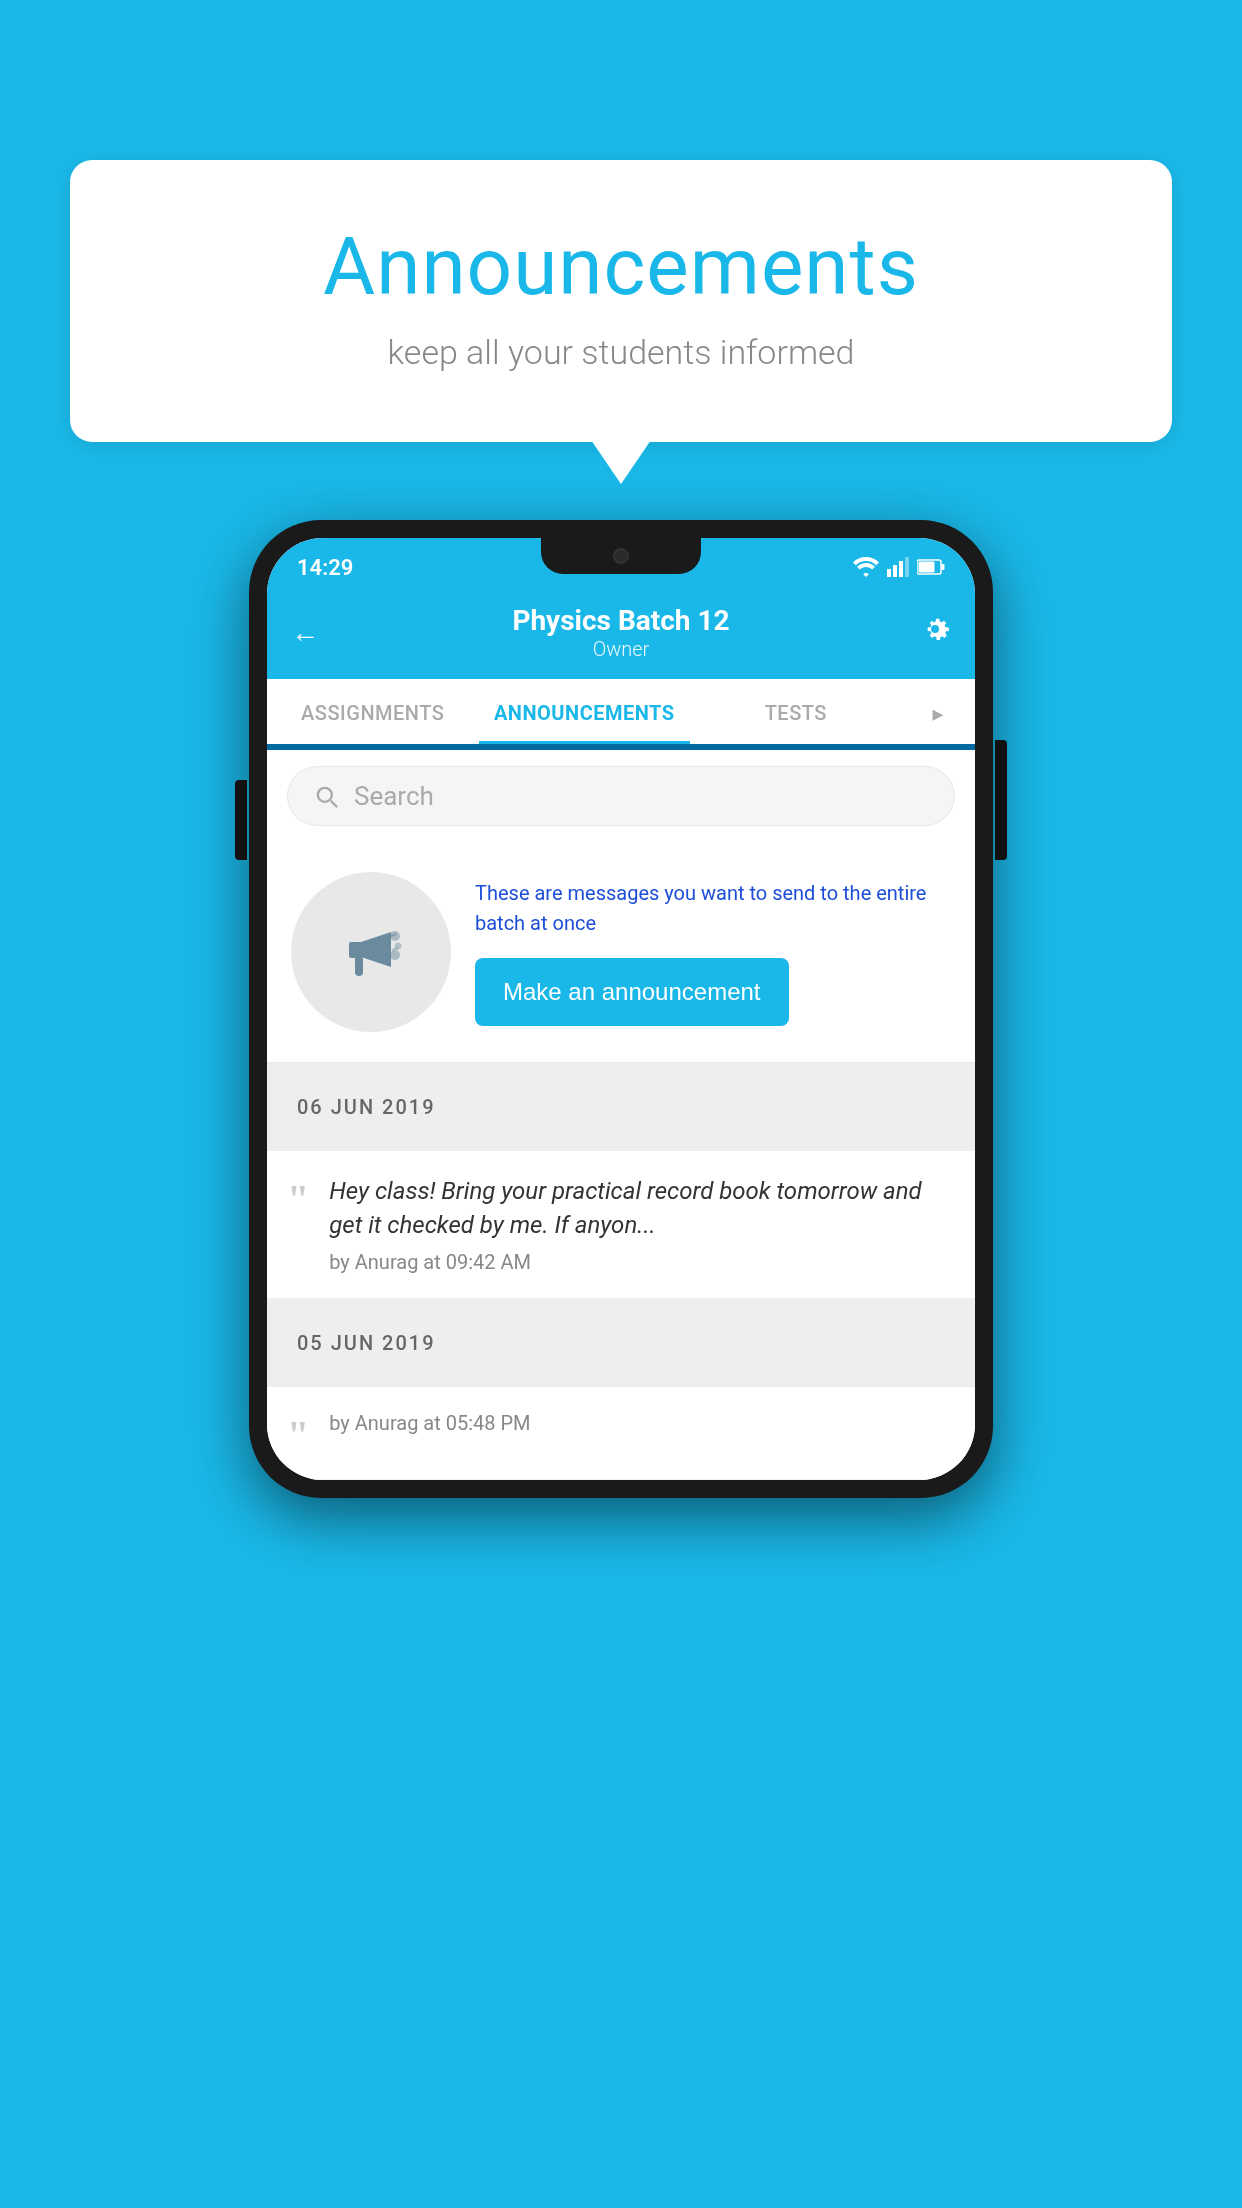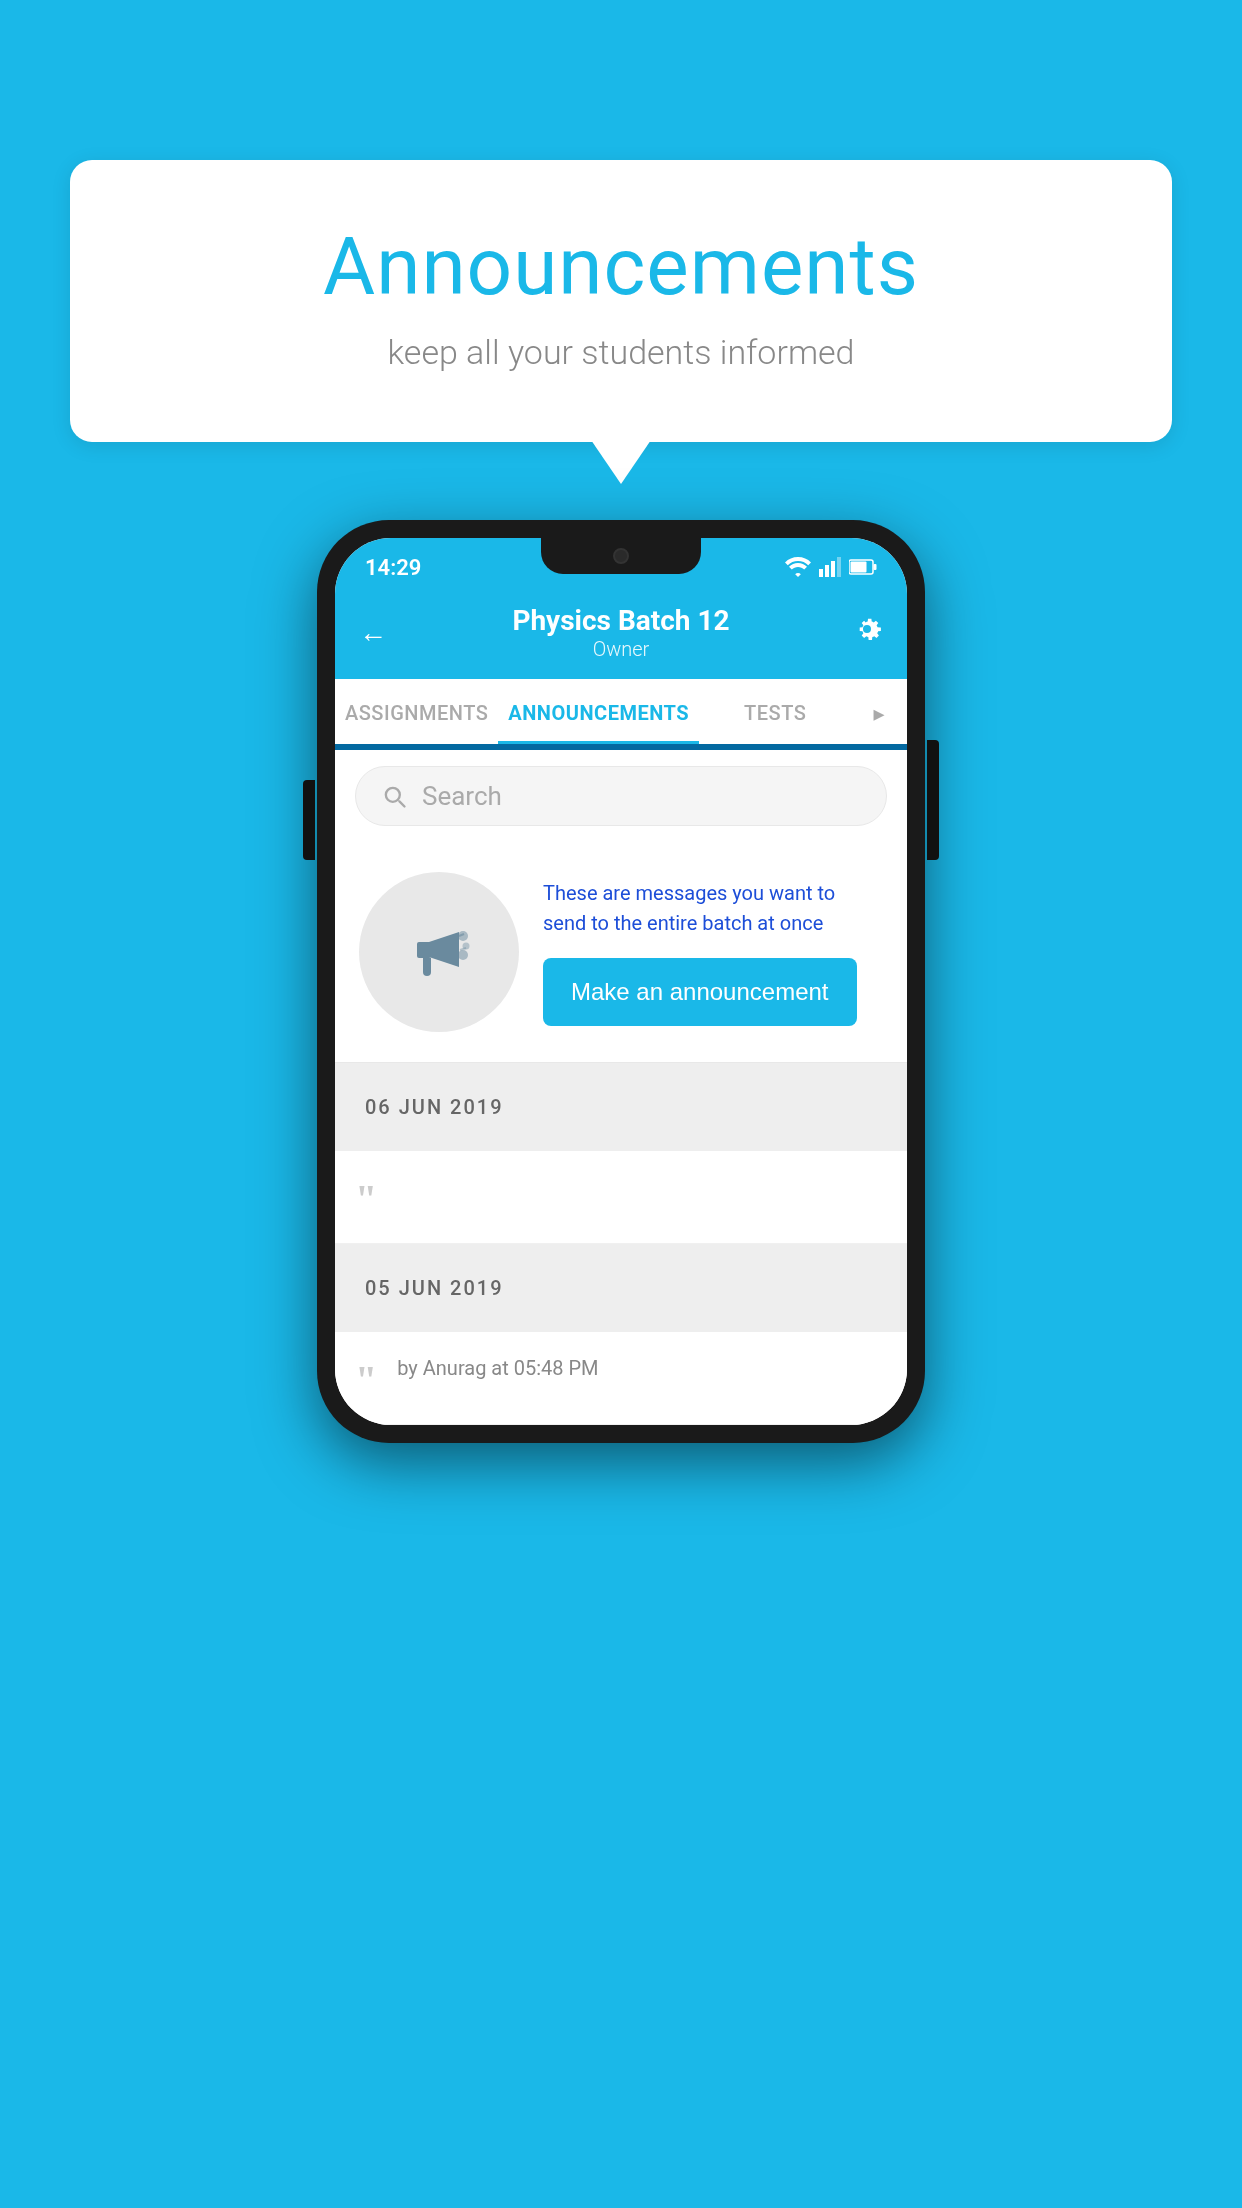--- a/index.html
+++ b/index.html
@@ -60,21 +60,21 @@
       color: #888;
       font-weight: 300;
     }
 
     
     .phone-wrapper {
       position: absolute;
       top: 520px;
       left: 50%;
       transform: translateX(-50%);
-      width: 608px;
+      width: 744px;
     }
 
     .phone-outer {
       background: #1a1a1a;
       border-radius: 72px;
       padding: 18px;
       box-shadow: 0 20px 60px rgba(0,0,0,0.5);
       position: relative;
     }
 
@@ -444,20 +444,24 @@
         <div class="promo-right">
           <p class="promo-text">These are messages you want to send to the entire batch at once</p>
           <button class="make-announcement-btn">Make an announcement</button>
         </div>
       </div>
 
       <div class="date-separator">06  JUN  2019</div>
 
       <div class="announcement-item">
         <div class="quote-icon">"</div>
+        <div class="announcement-content">
+          <p class="announcement-text">Hey class! Bring your practical record book tomorrow and get it checked by me. If anyon...</p>
+          <p class="announcement-meta">by Anurag at 09:42 AM</p>
+        </div>
       </div>
 
       <div class="date-separator">05  JUN  2019</div>
 
       <div class="announcement-item">
         <div class="quote-icon">"</div>
         <div class="announcement-content">
           <p class="announcement-meta">by Anurag at 05:48 PM</p>
         </div>
       </div>

